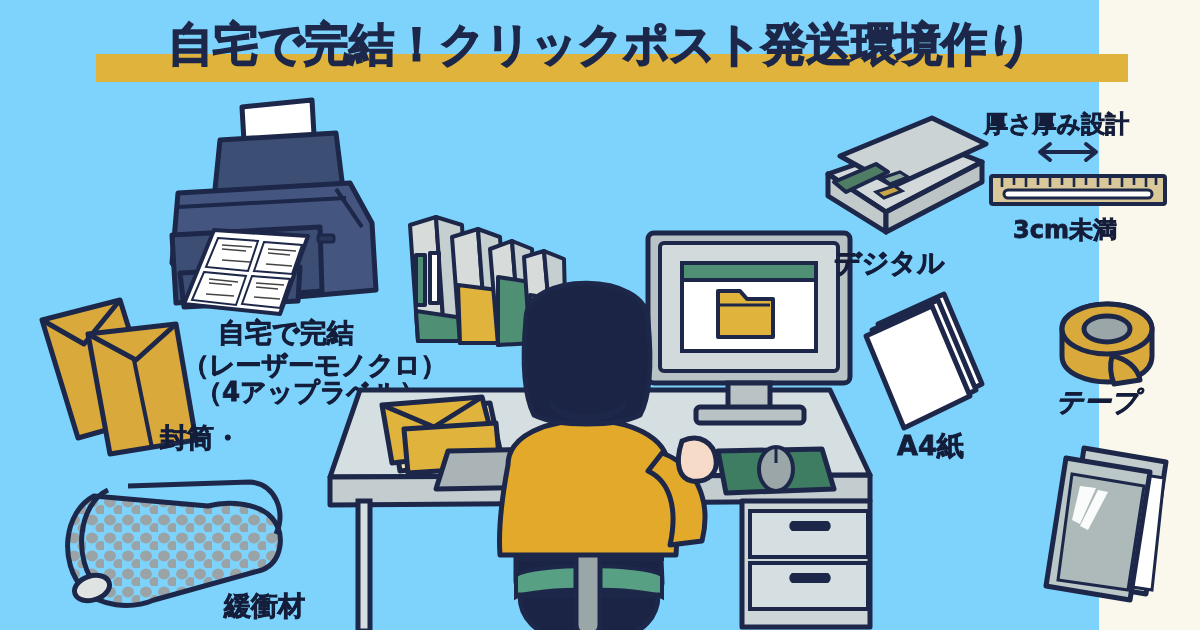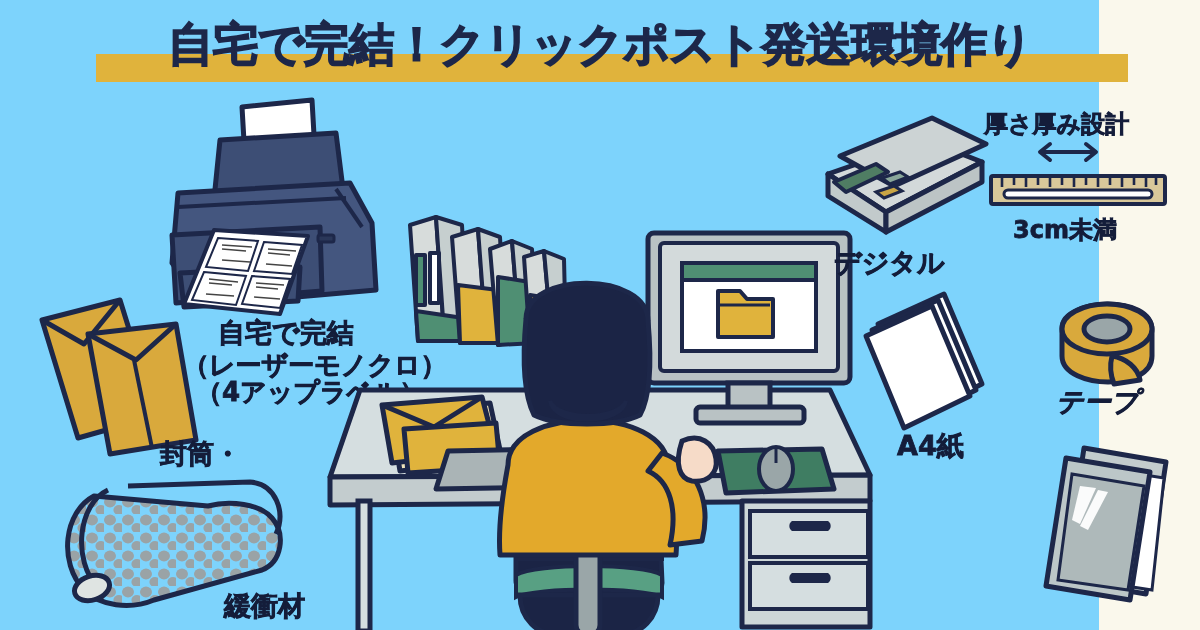--- a/index.html
+++ b/index.html
@@ -106,21 +106,21 @@
 
   <div class="art" style="left:24px;top:298px;">
     <svg width="180" height="160" viewBox="0 0 180 160">
       <polygon points="18,22 96,2 132,118 54,140" fill="#d9a93c" stroke="#1d2749" stroke-width="5" stroke-linejoin="round"></polygon>
       <path d="M18,22 L60,46 L96,2" fill="none" stroke="#1d2749" stroke-width="5" stroke-linejoin="round"></path>
       <polygon points="64,36 152,26 172,142 86,156" fill="#d9a93c" stroke="#1d2749" stroke-width="5" stroke-linejoin="round"></polygon>
       <path d="M64,36 L112,62 L152,26" fill="none" stroke="#1d2749" stroke-width="5" stroke-linejoin="round"></path>
       <line x1="110" y1="62" x2="128" y2="150" stroke="#1d2749" stroke-width="4"></line>
     </svg>
   </div>
-  <div class="label l-lg" style="left:160px;top:420px;margin-top:16px;">封筒・</div>
+  <div class="label l-lg" style="left:160px;top:420px;">封筒・</div>
 
   <div class="art" style="left:50px;top:478px;">
     <svg width="240" height="150" viewBox="0 0 240 150">
       <defs>
         <pattern id="bub" width="18" height="18" patternUnits="userSpaceOnUse">
           <ellipse cx="6" cy="6" rx="6" ry="5.4" fill="#9aa3a6"></ellipse>
           <ellipse cx="15" cy="14" rx="5.6" ry="5" fill="#9aa3a6"></ellipse>
         </pattern>
       </defs>
       <path d="M44,18 C14,34 8,84 34,112 C50,128 80,132 104,122 L212,92 C232,84 236,56 222,40 C210,26 180,22 158,28 Z" fill="url(#bub)" stroke="#1d2749" stroke-width="5" stroke-linejoin="round"></path>

